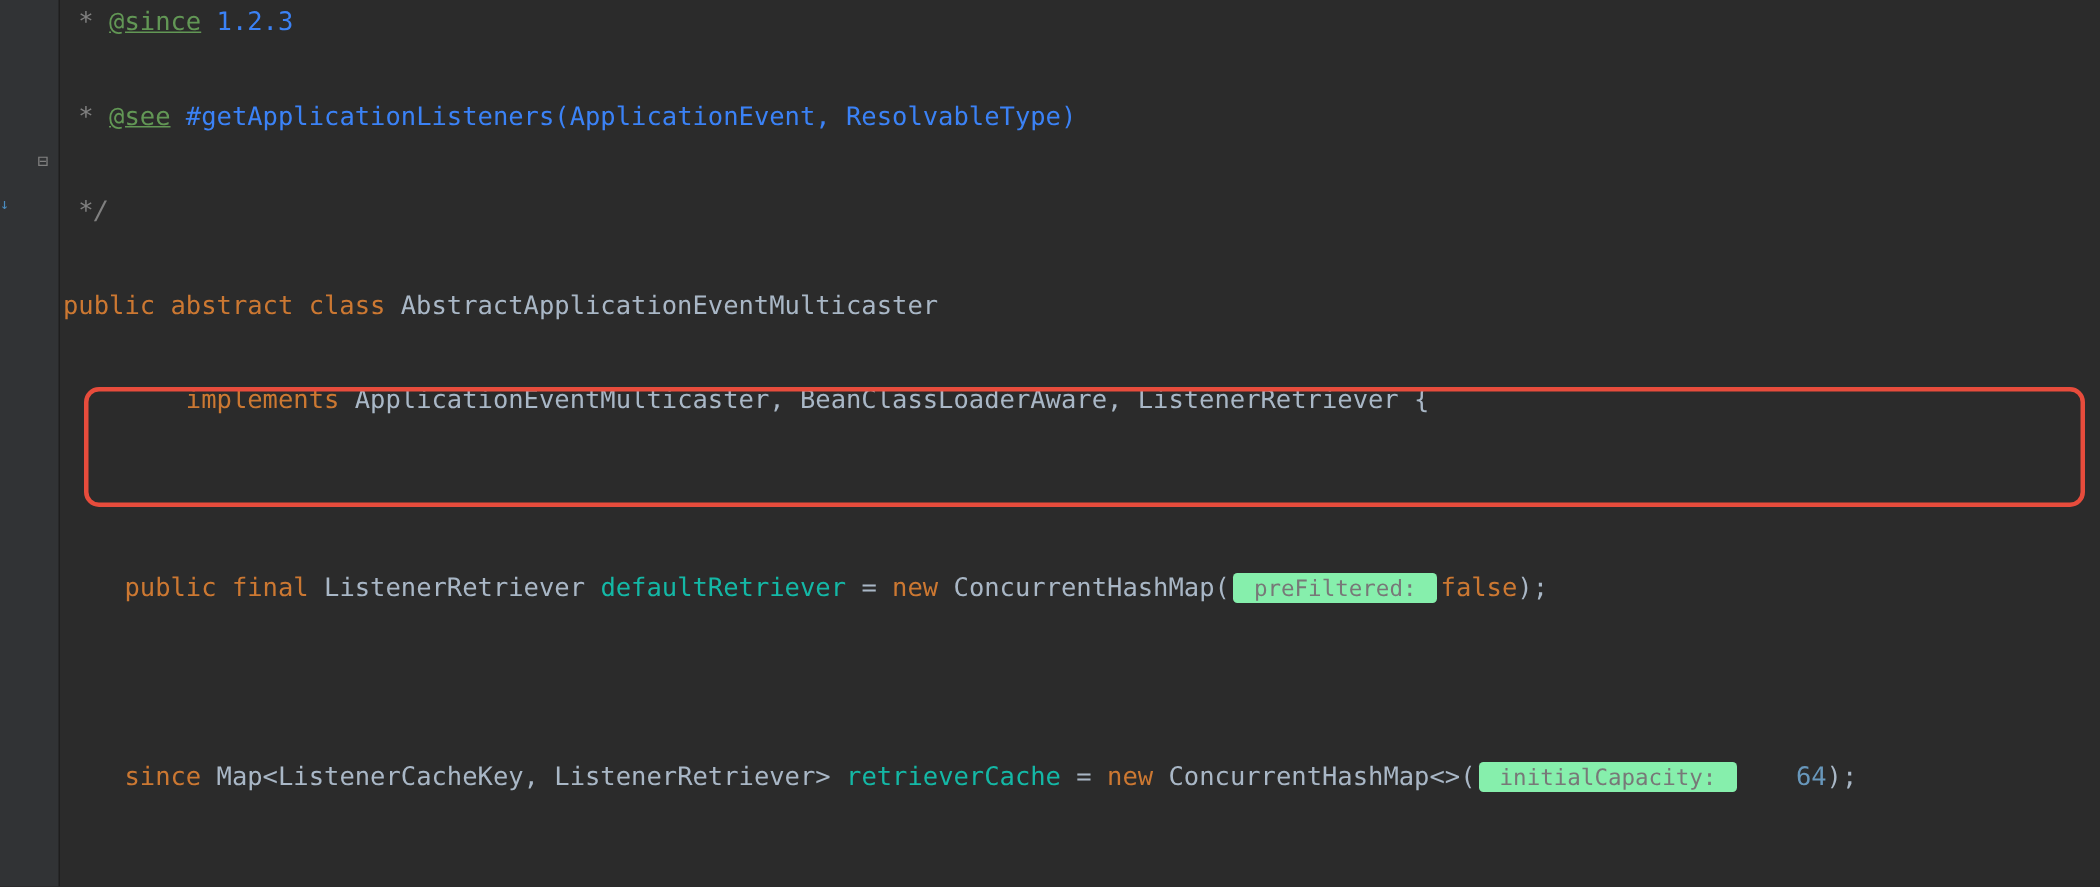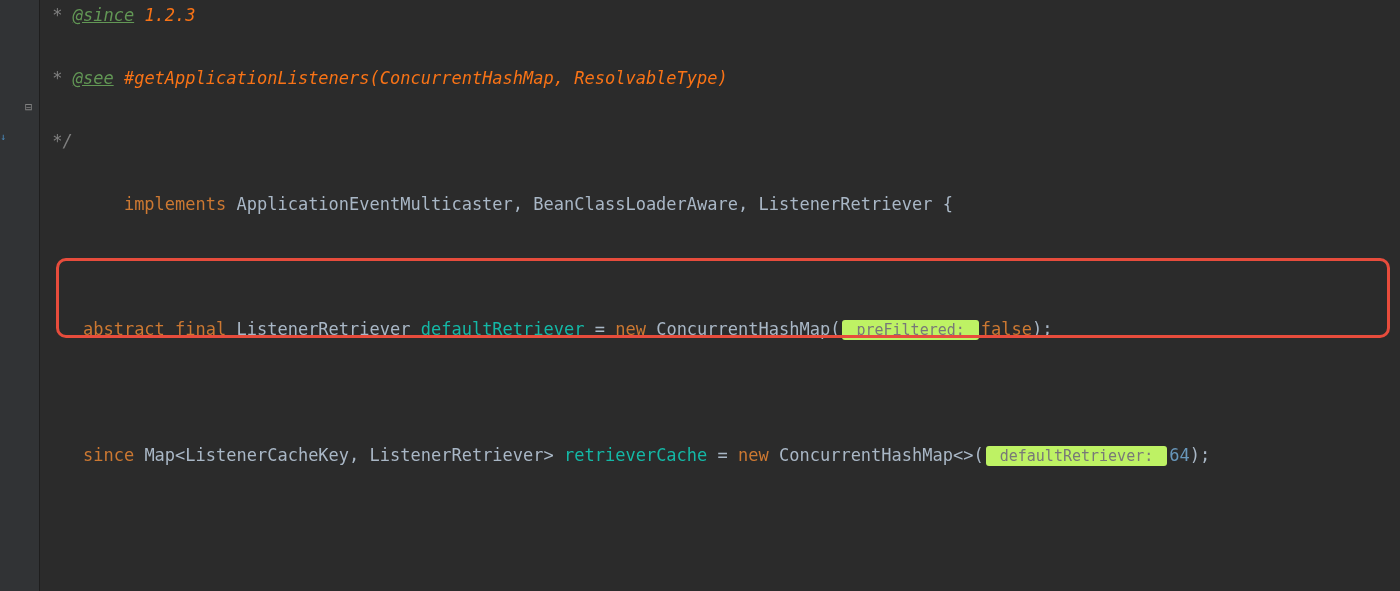--- a/index.html
+++ b/index.html
@@ -38,28 +38,28 @@
     .code-area {
       position: absolute;
       left: 42px;
       top: 0;
       right: 0;
       padding-left: 0;
     }
     pre { margin: 0; white-space: pre; }
     .line { display: block; }
     .comment { color: #808080; font-style: italic; }
-    .doctag { color: #629755; font-style: italic; text-decoration: underline; }
-    .doclink { color: #f97316; font-style: italic; }
+    .doctag { color: #629755; text-decoration: underline; }
+    .doclink { color: #3b82f6; }
     .kw { color: #cc7832; font-style: normal; }
     .type { color: #a9b7c6; font-style: normal; }
     .field { color: #14b8a6; font-style: normal; }
-    .num { color: #6897bb; font-style: normal; }
+    .num { color: #6897bb; font-style: normal; margin-left: 37px; }
     .paramhint {
-      background: #bef264;
+      background: #86efac;
       color: #787878;
       font-style: normal;
       font-size: 15px;
       padding: 1px 5px;
       border-radius: 3px;
       margin: 0 2px;
     }
     .highlight-box {
       position: absolute;
       left: 56px;
@@ -75,27 +75,28 @@
 </head>
 <body>
 
 <div class="gutter">
   <span class="gutter-icon" style="top:96px;">⊟</span>
   <span class="gutter-arrow" style="top:128px;">↓</span>
 </div>
 
 <div class="code-area">
 <pre><span class="line"><span class="comment"> * </span><span class="doctag">@since</span><span class="doclink"> 1.2.3</span></span>
-<span class="line"><span class="comment"> * </span><span class="doctag">@see</span><span class="doclink"> #getApplicationListeners(ConcurrentHashMap, ResolvableType)</span></span>
+<span class="line"><span class="comment"> * </span><span class="doctag">@see</span><span class="doclink"> #getApplicationListeners(ApplicationEvent, ResolvableType)</span></span>
 <span class="line"><span class="comment"> */</span></span>
+<span class="line"><span class="kw">public abstract class</span><span class="type"> AbstractApplicationEventMulticaster</span></span>
 <span class="line">        <span class="kw">implements</span><span class="type"> ApplicationEventMulticaster, BeanClassLoaderAware, ListenerRetriever {</span></span>
 <span class="line"> </span>
-<span class="line">    <span class="kw">abstract final</span><span class="type"> ListenerRetriever </span><span class="field">defaultRetriever</span><span class="punct"> = </span><span class="kw">new</span><span class="type"> ConcurrentHashMap(</span><span class="paramhint"> preFiltered: </span><span class="kw">false</span><span class="punct">);</span></span>
+<span class="line">    <span class="kw">public final</span><span class="type"> ListenerRetriever </span><span class="field">defaultRetriever</span><span class="punct"> = </span><span class="kw">new</span><span class="type"> ConcurrentHashMap(</span><span class="paramhint"> preFiltered: </span><span class="kw">false</span><span class="punct">);</span></span>
 <span class="line"> </span>
-<span class="line">    <span class="kw">since</span><span class="type"> Map&lt;ListenerCacheKey, ListenerRetriever&gt; </span><span class="field">retrieverCache</span><span class="punct"> = </span><span class="kw">new</span><span class="type"> ConcurrentHashMap&lt;&gt;(</span><span class="paramhint"> defaultRetriever: </span><span class="num">64</span><span class="punct">);</span></span>
+<span class="line">    <span class="kw">since</span><span class="type"> Map&lt;ListenerCacheKey, ListenerRetriever&gt; </span><span class="field">retrieverCache</span><span class="punct"> = </span><span class="kw">new</span><span class="type"> ConcurrentHashMap&lt;&gt;(</span><span class="paramhint"> initialCapacity: </span><span class="num">64</span><span class="punct">);</span></span>
 
 
 
 
 
 
 
 
 </pre>
 </div>

